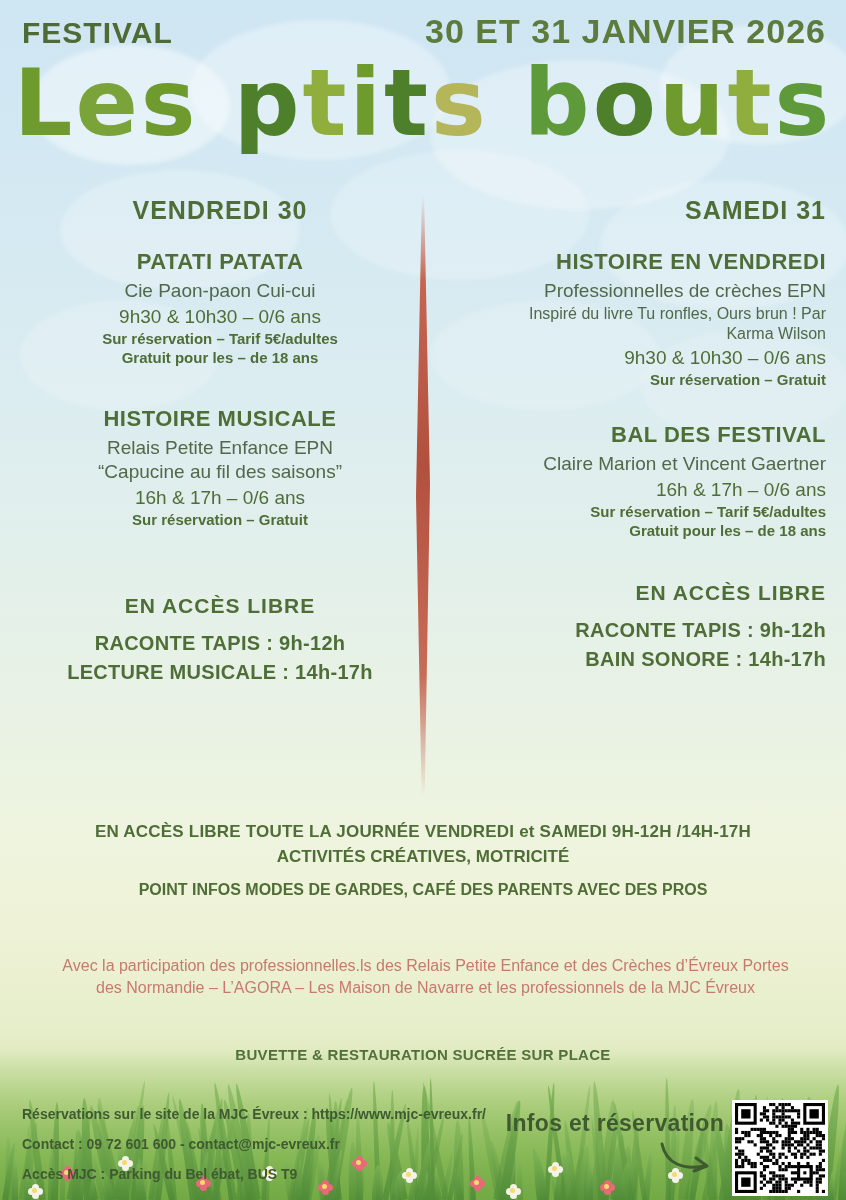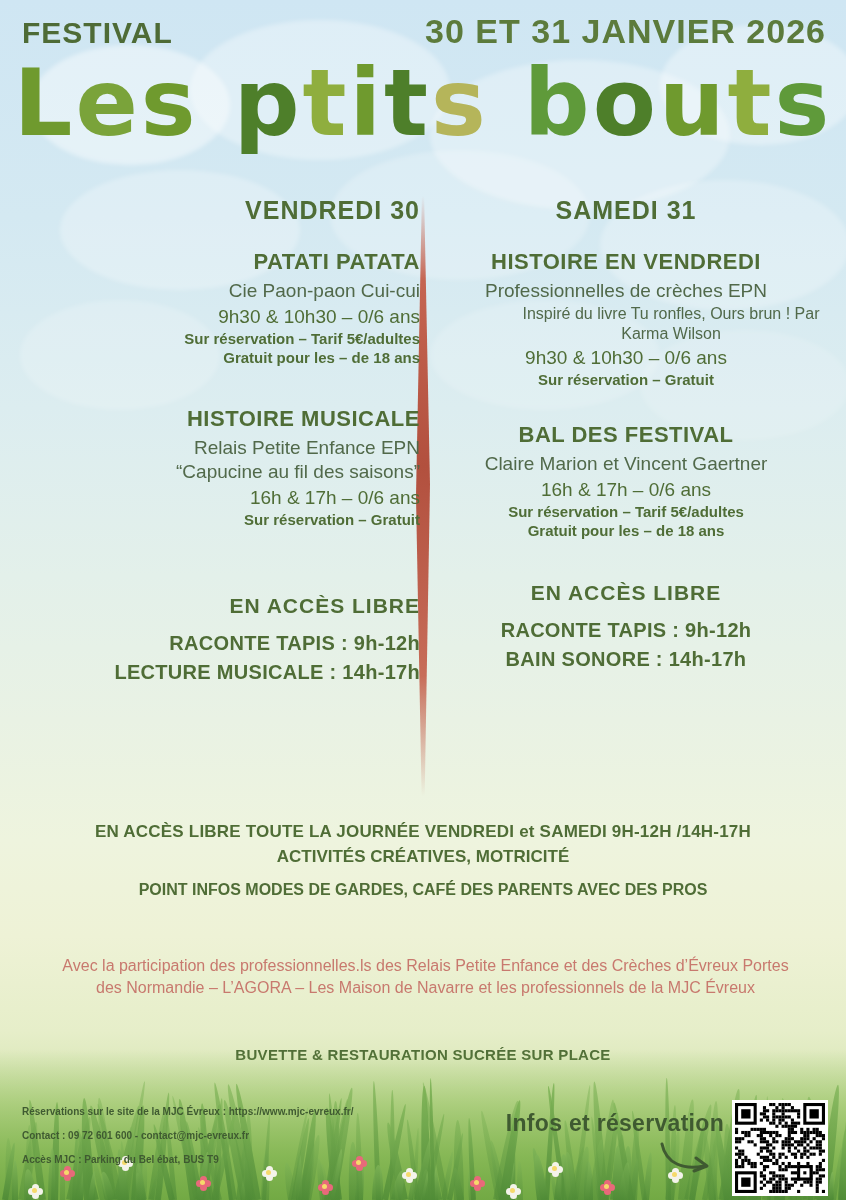--- a/index.html
+++ b/index.html
@@ -94,22 +94,22 @@
   
   .divider {
     position:absolute; left:50%; top:196px; width:14px; height:600px;
     transform:translateX(-50%);
     background: linear-gradient(180deg, rgba(196,94,73,0) 0%, rgba(196,94,73,0.95) 14%, rgba(178,80,62,1) 45%, rgba(196,94,73,0.9) 80%, rgba(196,94,73,0) 100%);
     clip-path: polygon(42% 0%, 58% 0%, 100% 48%, 62% 100%, 40% 100%, 0% 50%);
   }
 
   
   .col { position:absolute; top:196px; width:400px; }
-  .col.left  { left:20px;  text-align:right; }
-  .col.right { right:20px; text-align:center; }
+  .col.left  { left:20px;  text-align:center; }
+  .col.right { right:20px; text-align:right; }
 
   .day {
     font-size:25px; font-weight:700; letter-spacing:1px;
     color:#4f6d36; margin-bottom:24px;
   }
 
   .show { margin-bottom:30px; }
   .show-title {
     font-size:22px; font-weight:700; letter-spacing:0.5px;
     color:#4f6d36; margin-bottom:5px;
@@ -144,21 +144,21 @@
   }
   .buvette {
     position:absolute; left:0; right:0; top:1046px;
     text-align:center; font-size:15px; font-weight:700; letter-spacing:0.3px;
     color:#4f6d36;
   }
 
   
   .footer-left {
     position:absolute; left:22px; top:1104px; width:470px;
-    font-size:10px; font-weight:700; color:#3f5a31; line-height:1.5;
+    font-size:14px; font-weight:700; color:#3f5a31; line-height:1.5;
   }
   .footer-left .ln { margin-bottom:9px; }
 
   .infos-res {
     position:absolute; right:122px; top:1110px;
     font-size:23px; font-weight:700; color:#3f5a31; letter-spacing:0.3px;
     white-space:nowrap;
   }
   .arrow {
     position:absolute; right:132px; top:1140px; width:54px; height:36px;

